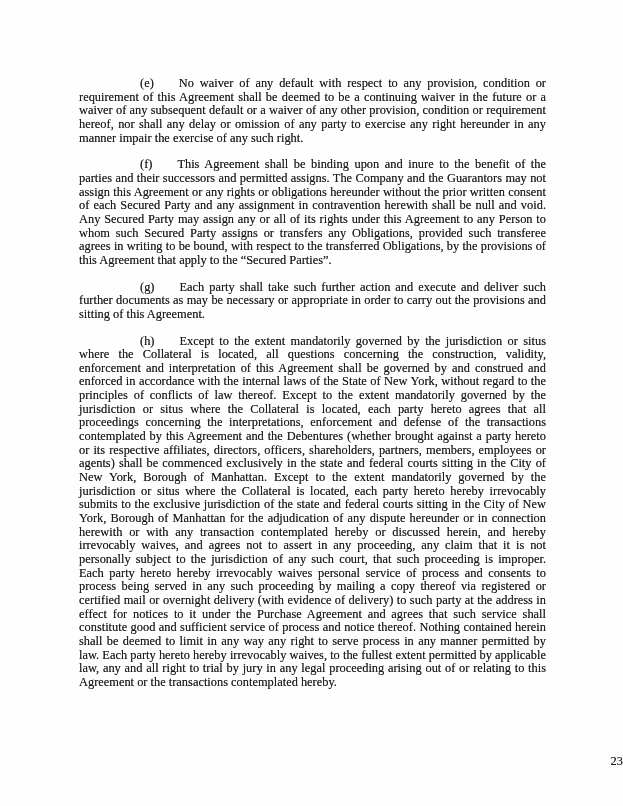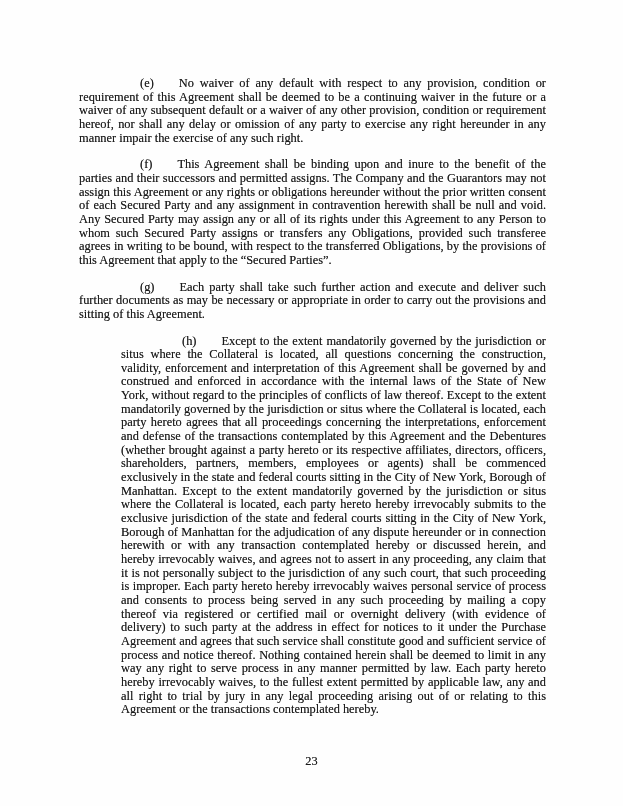--- a/index.html
+++ b/index.html
@@ -25,35 +25,34 @@
   .para {
     margin: 0 0 13px 0;
     font-size: 12.4px;
     line-height: 13.65px;
     text-align: justify;
     text-indent: 61px;
     text-shadow: 0 0 0.5px rgba(0,0,0,0.55);
   }
   .para:last-child {
     margin-bottom: 0;
-    margin-left: 42px;
   }
   .plabel {
     white-space: nowrap;
   }
   .tab {
     display: inline-block;
     width: 25px;
   }
   .page-number {
     position: absolute;
     bottom: 38px;
     left: 0;
     width: 100%;
-    text-align: center;
+    text-align: right;
     font-size: 12.4px;
     line-height: 13px;
     text-shadow: 0 0 0.5px rgba(0,0,0,0.55);
   }
 </style>
 </head>
 <body>
 
 <div class="page">
   <div class="content">

